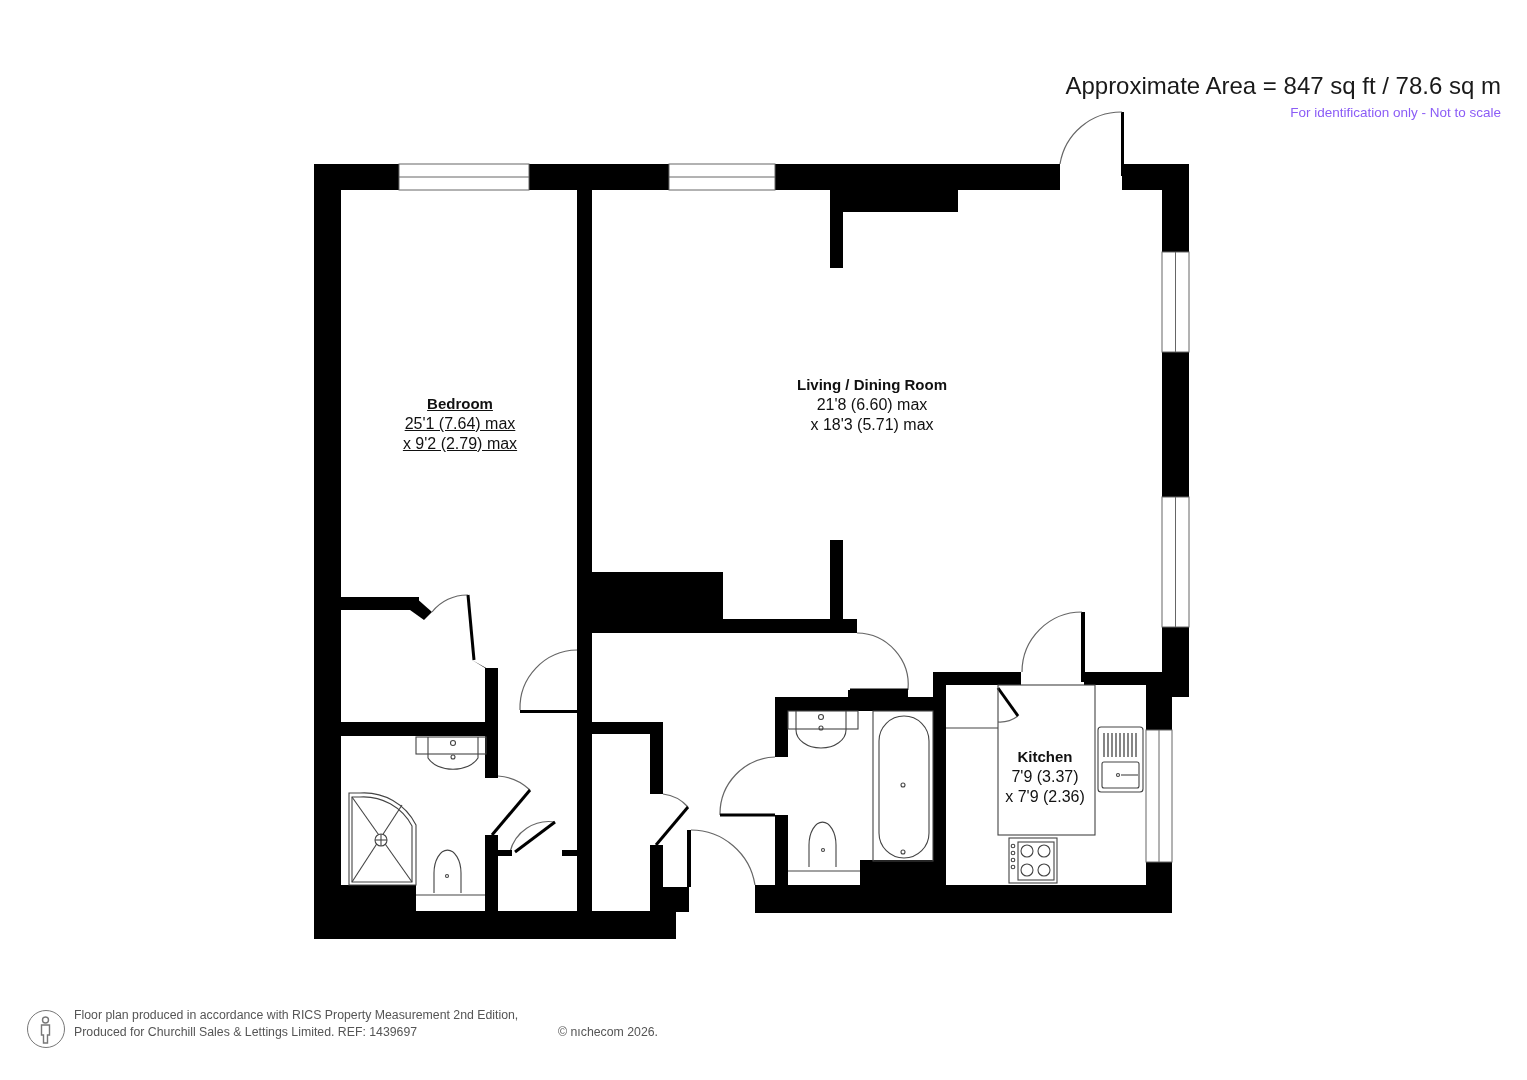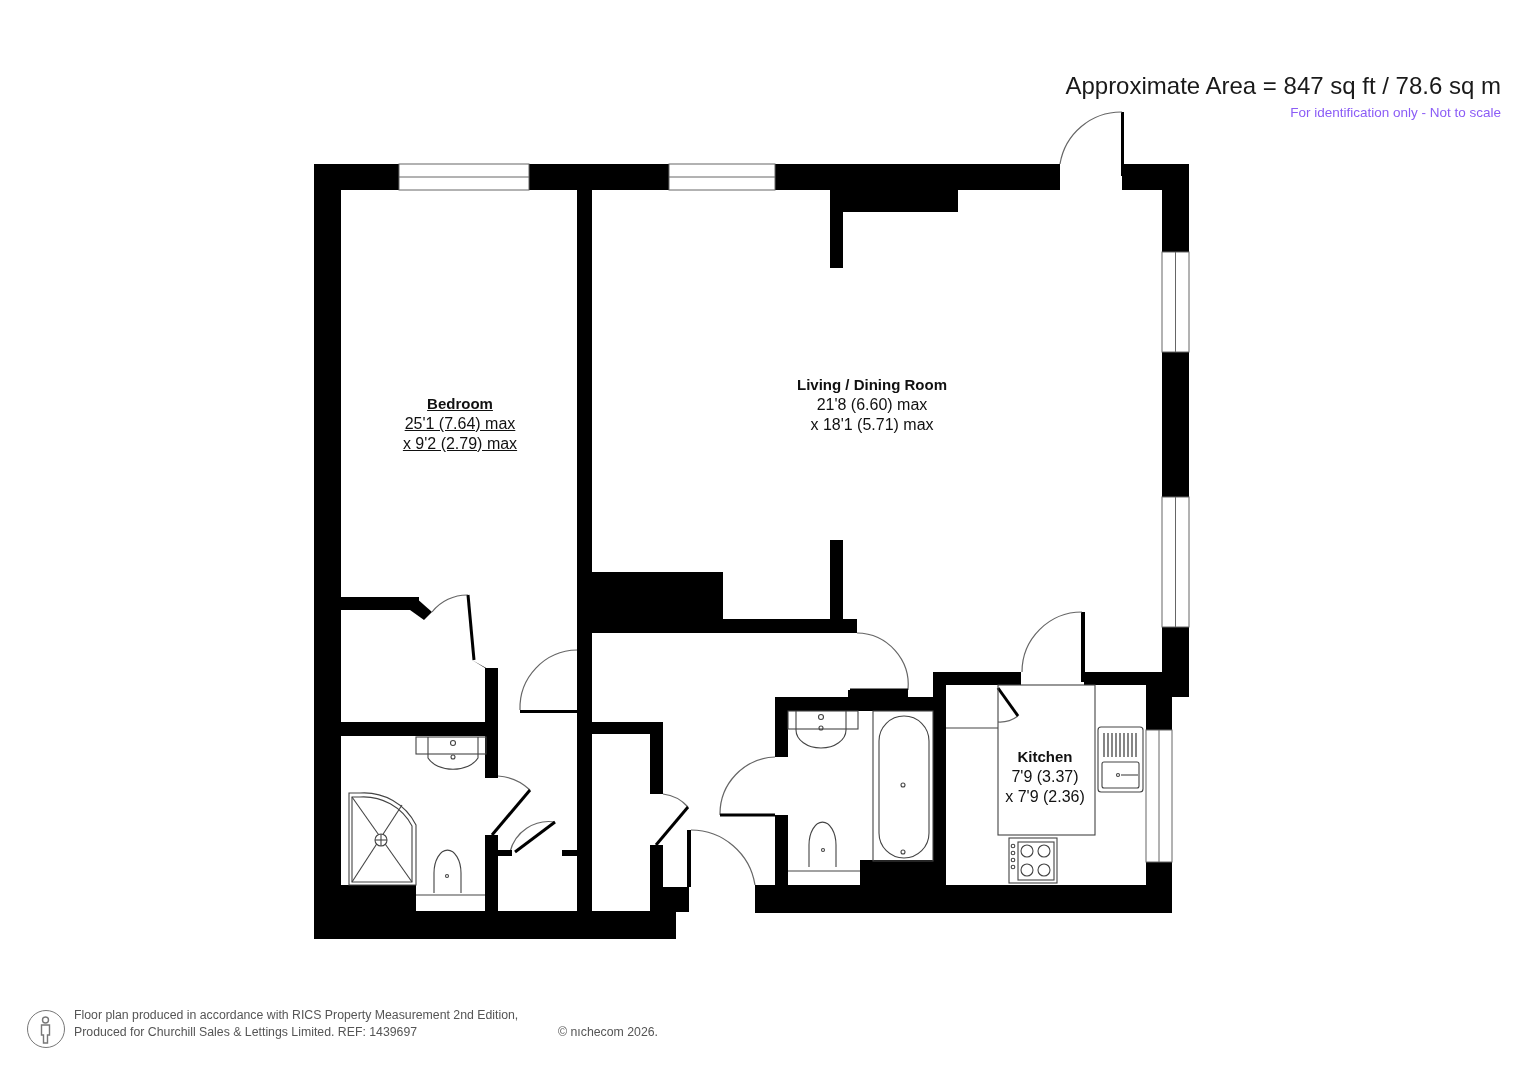--- a/index.html
+++ b/index.html
@@ -210,21 +210,21 @@
 
 <div class="room-label" style="left:460px; top:394px;text-decoration:underline;">
   <div class="name">Bedroom</div>
   <div>25'1 (7.64) max</div>
   <div>x 9'2 (2.79) max</div>
 </div>
 
 <div class="room-label" style="left:872px; top:375px;">
   <div class="name">Living / Dining Room</div>
   <div>21'8 (6.60) max</div>
-  <div>x 18'1 (5.71) max</div>
+  <div>x 18'3 (5.71) max</div>
 </div>
 
 <div class="room-label" style="left:1045px; top:747px;">
   <div class="name">Kitchen</div>
   <div>7'9 (3.37)</div>
   <div>x 7'9 (2.36)</div>
 </div>
 
 <div class="logo">
   <svg width="36" height="36" viewBox="0 0 36 36" style="position:absolute;left:0;top:0;">

